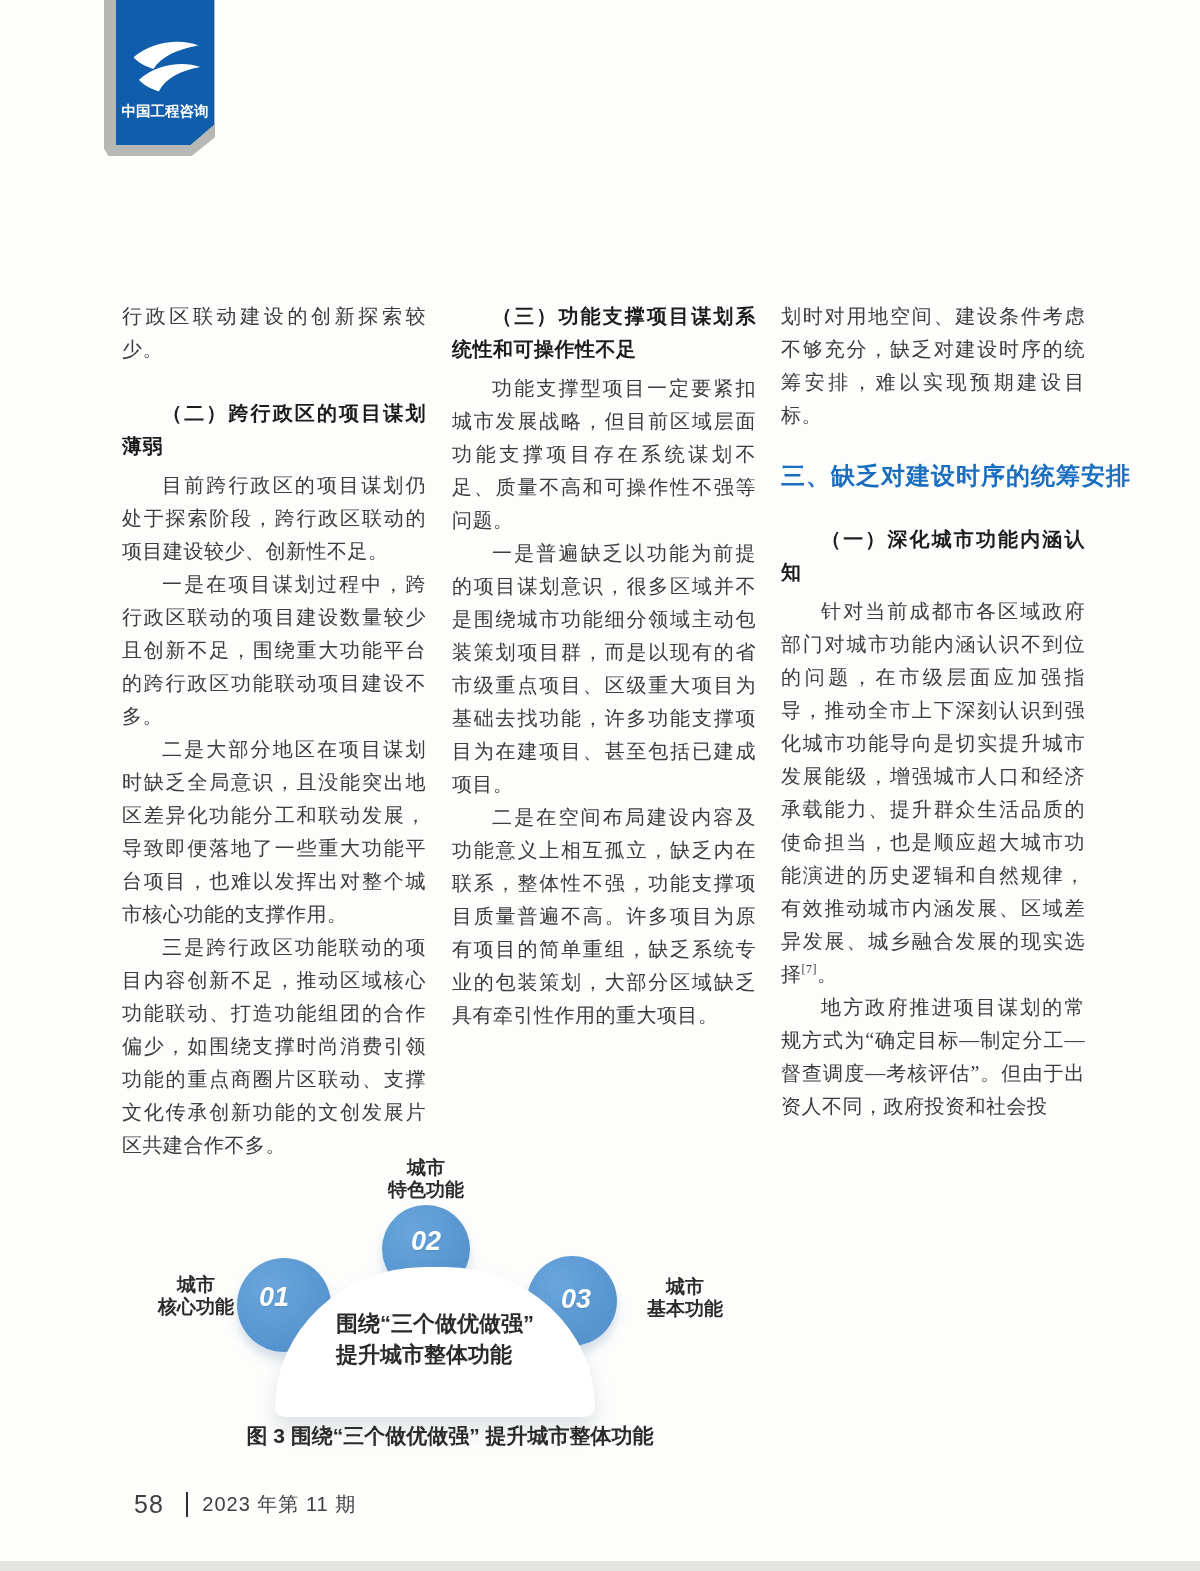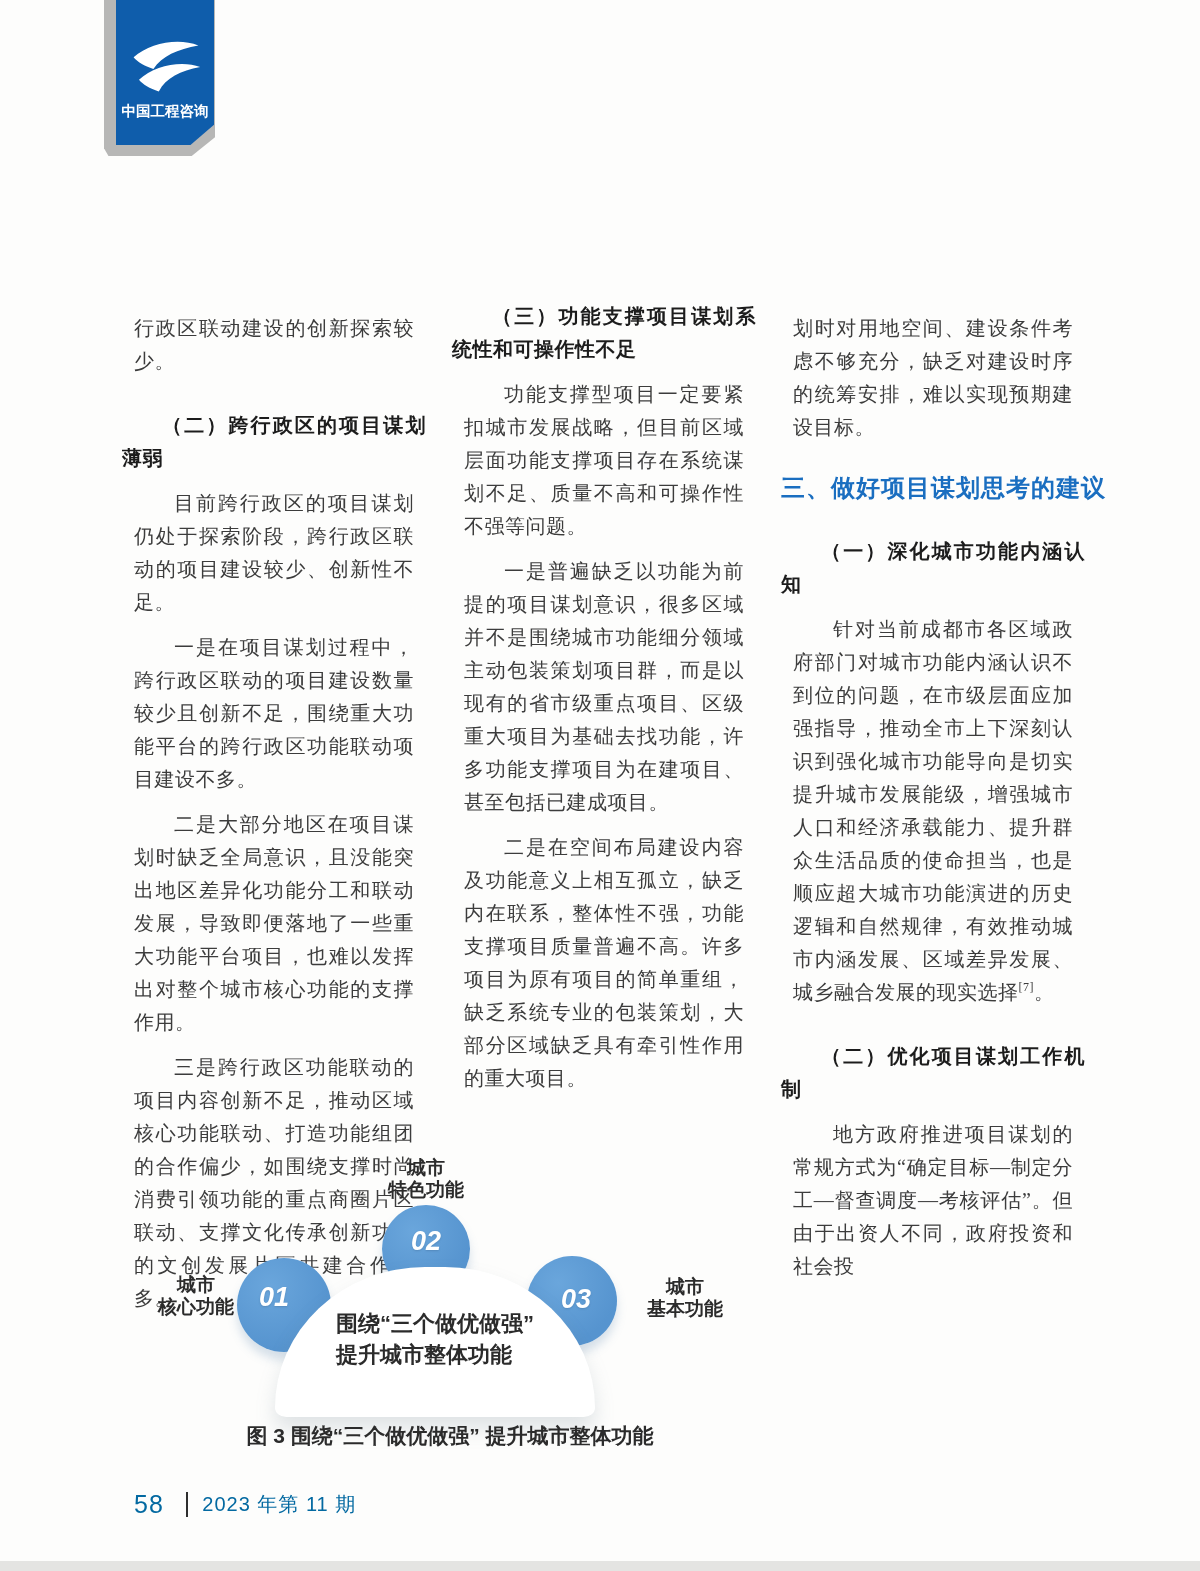--- a/index.html
+++ b/index.html
@@ -35,21 +35,21 @@
   
   .col{
     position:absolute;top:300px;width:304px;
     font-size:20px;line-height:33px;
     text-align:justify;
     letter-spacing:.5px;
   }
   .col-1{left:122px;}
   .col-2{left:452px;}
   .col-3{left:781px;}
-  .col p{margin:12px;text-indent:2em;}
+  .col p{margin:0;text-indent:2em;}
   .col p.no-indent{text-indent:0;}
   .sub-heading{
     margin:31px 0 6px;text-indent:2em;
     font-family:"Liberation Sans","DejaVu Sans",sans-serif;
     font-weight:bold;color:#1c1c1c;font-size:20px;line-height:33px;
     text-align:justify;
   }
   .section-heading{
     margin:28px 0 20px;
     font-family:"Liberation Sans","DejaVu Sans",sans-serif;
@@ -97,21 +97,21 @@
     text-align:center;
     font-family:"Liberation Sans","DejaVu Sans",sans-serif;
     font-weight:bold;font-size:21px;color:#2b2b2b;
     white-space:nowrap;
   }
   
   .footer{
     position:absolute;left:134px;top:1490px;
     display:flex;align-items:center;
     font-family:"Liberation Sans","DejaVu Sans",sans-serif;
-    color:#0369a1;
+    color:#404040;
   }
   .footer .pagenum{font-size:25px;letter-spacing:1px;}
   .footer .divider{
     width:2.5px;height:25px;background:#2e2e2e;
     margin:0 14px 0 22px;
   }
   .footer .issue{font-size:20px;letter-spacing:1px;}
   .bottom-strip{
     position:absolute;left:0;right:0;bottom:0;height:10px;background:#e4e4e2;
   }
@@ -141,24 +141,23 @@
 
   <div class="col col-2">
     <div class="sub-heading" style="margin-top:0;">（三）功能支撑项目谋划系统性和可操作性不足</div>
     <p>功能支撑型项目一定要紧扣城市发展战略，但目前区域层面功能支撑项目存在系统谋划不足、质量不高和可操作性不强等问题。</p>
     <p>一是普遍缺乏以功能为前提的项目谋划意识，很多区域并不是围绕城市功能细分领域主动包装策划项目群，而是以现有的省市级重点项目、区级重大项目为基础去找功能，许多功能支撑项目为在建项目、甚至包括已建成项目。</p>
     <p>二是在空间布局建设内容及功能意义上相互孤立，缺乏内在联系，整体性不强，功能支撑项目质量普遍不高。许多项目为原有项目的简单重组，缺乏系统专业的包装策划，大部分区域缺乏具有牵引性作用的重大项目。</p>
   </div>
 
   <div class="col col-3">
     <p class="no-indent">划时对用地空间、建设条件考虑不够充分，缺乏对建设时序的统筹安排，难以实现预期建设目标。</p>
-    <div class="section-heading">三、做好项目谋划思考的建议</div>
+    <div class="section-heading">三、缺乏对建设时序的统筹安排</div>
     <div class="sub-heading">（一）深化城市功能内涵认知</div>
     <p><span>针对当前成都市各区域政府部门对城市功能内涵认识不到位的问题，在市级层面应加强指导，推动全市上下深刻认识到强化城市功能导向是切实提升城市发展能级，增强城市人口和经济承载能力、提升群众生活品质的使命担当，也是顺应超大城市功能演进的历史逻辑和自然规律，有效推动城市内涵发展、区域差异发展、城乡融合发展的现实选择</span><sup class="ref">[7]</sup><span>。</span></p>
-    <div class="sub-heading">（二）优化项目谋划工作机制</div>
     <p>地方政府推进项目谋划的常规方式为“确定目标—制定分工—督查调度—考核评估”。但由于出资人不同，政府投资和社会投</p>
   </div>
 
   <div class="figure">
     <div class="fig-circle c1"></div>
     <div class="fig-circle c2"></div>
     <div class="fig-circle c3"></div>
     <div class="fig-dome"></div>
     <div class="fig-num" style="left:134px;top:157px;">01</div>
     <div class="fig-num" style="left:286px;top:101px;">02</div>

